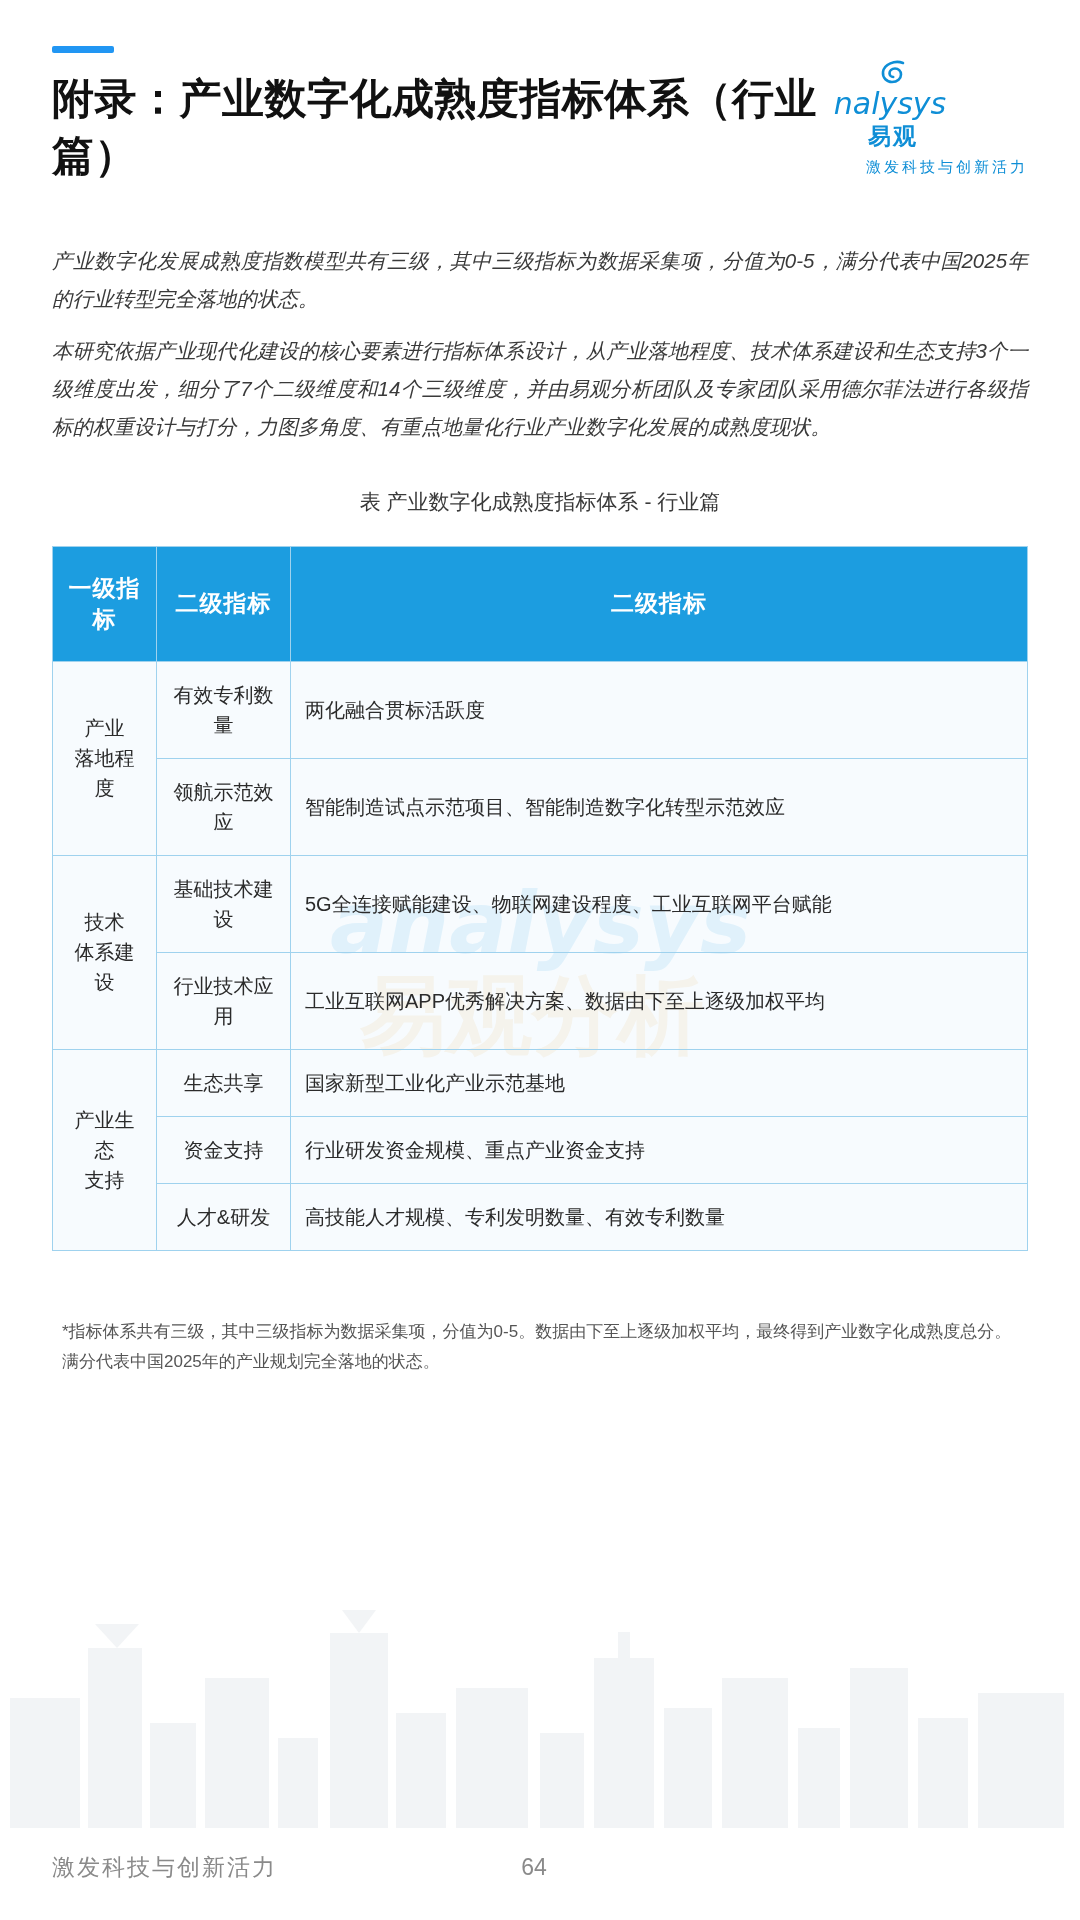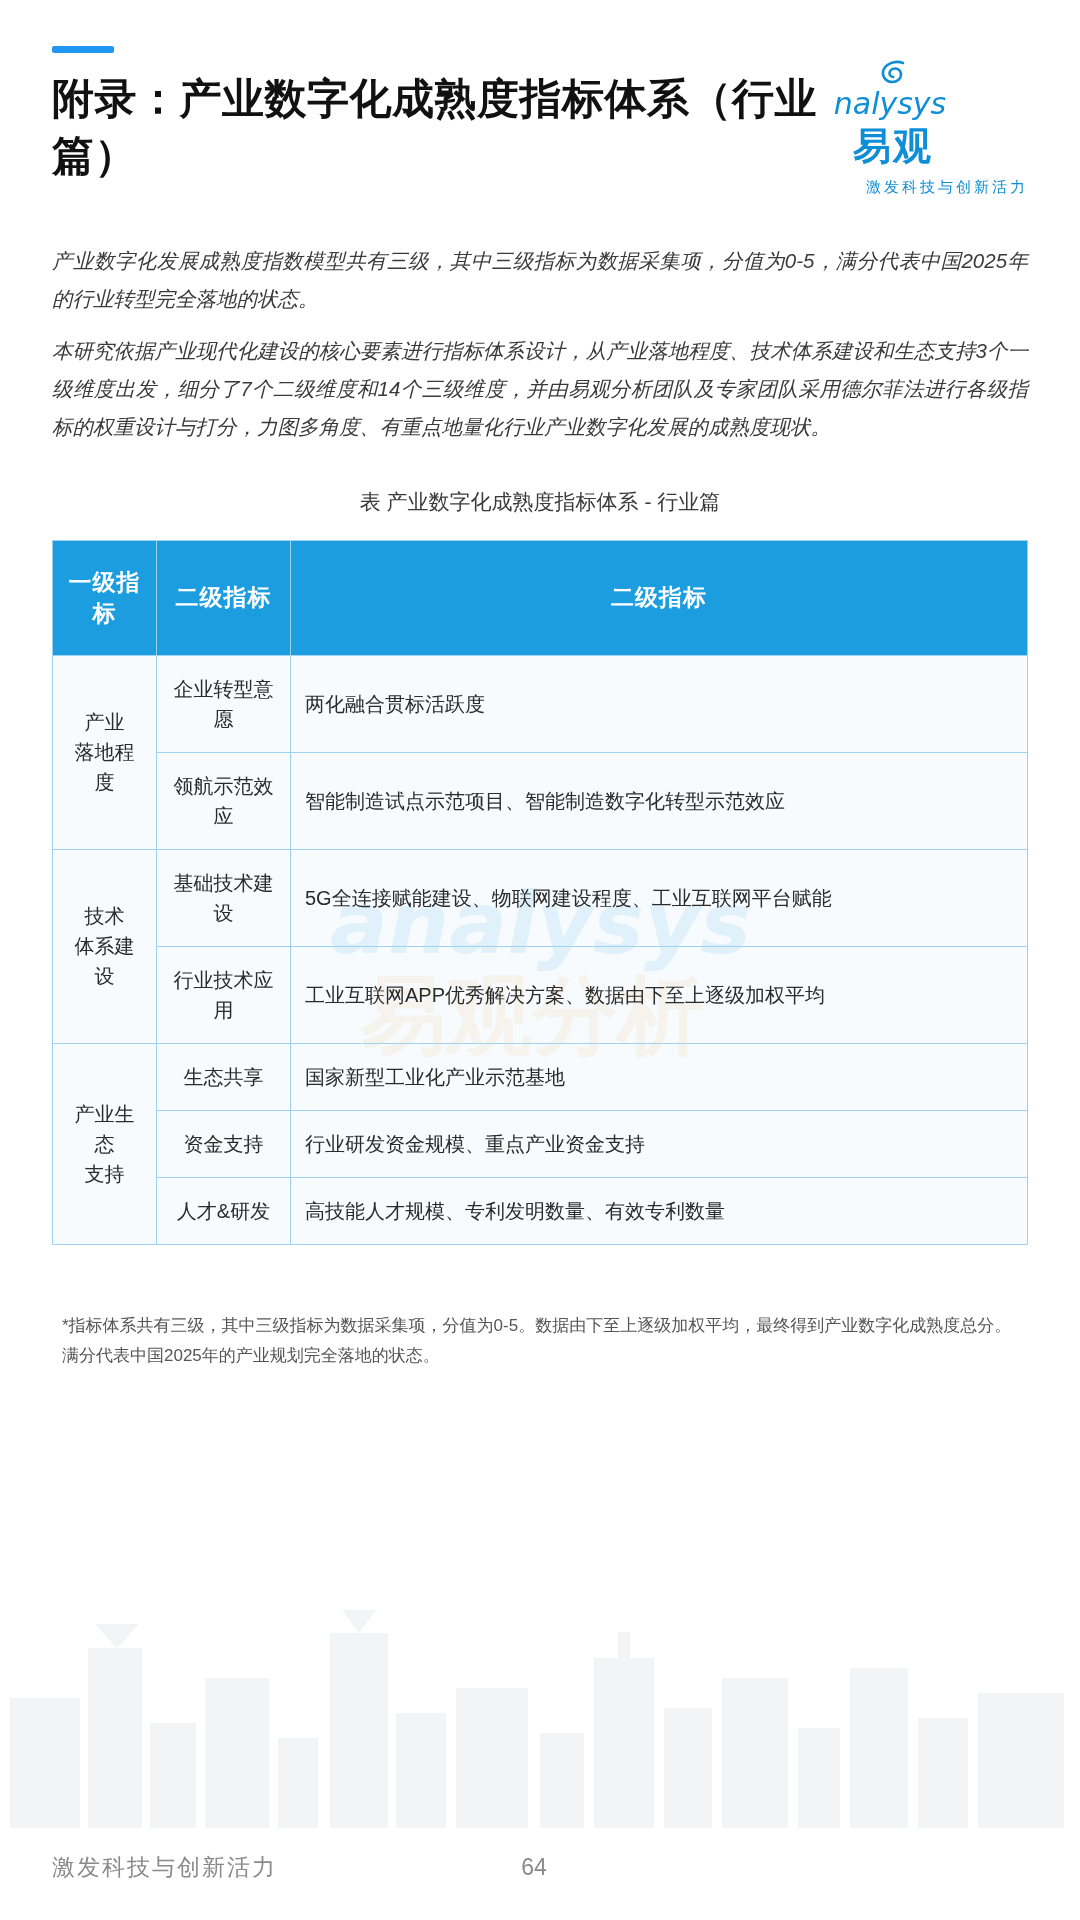--- a/index.html
+++ b/index.html
@@ -62,21 +62,21 @@
   .logo-en {
     font-size: 30px;
     color: #0e8ed6;
     font-family: "DejaVu Sans", sans-serif;
     letter-spacing: 0px;
     font-style: italic;
     font-weight: 500;
     margin-left: -6px;
   }
   .logo-cn {
-    font-size: 38px;
+    font-size: 23px;
     font-weight: bold;
     color: #0e8ed6;
     letter-spacing: 2px;
   }
   .logo-slogan {
     margin-top: 6px;
     font-size: 15px;
     color: #0e8ed6;
     letter-spacing: 3px;
   }
@@ -93,21 +93,21 @@
     margin: 0 0 14px 0;
     text-align: justify;
     font-style: italic;
   }
 
   
   .table-caption {
     text-align: center;
     font-size: 21px;
     color: #3a3a3a;
-    margin: 42px 0 24px 0;
+    margin: 42px 0 30px 0;
   }
 
   
   .watermark {
     position: absolute;
     left: 330px;
     top: 880px;
     width: 560px;
     pointer-events: none;
     opacity: 0.45;
@@ -277,21 +277,21 @@
       <tr>
         <th>一级指标</th>
         <th>二级指标</th>
         <th>二级指标</th>
       </tr>
     </thead>
     <tbody>
 
       <tr>
         <td class="lvl1" rowspan="2">产业<br>落地程度</td>
-        <td class="lvl2">企业转型意愿</td>
+        <td class="lvl2">有效专利数量</td>
         <td class="lvl3">两化融合贯标活跃度</td>
       </tr>
       <tr>
         <td class="lvl2">领航示范效应</td>
         <td class="lvl3">智能制造试点示范项目、智能制造数字化转型示范效应</td>
       </tr>
 
       <tr>
         <td class="lvl1" rowspan="2">技术<br>体系建设</td>
         <td class="lvl2">基础技术建设</td>

